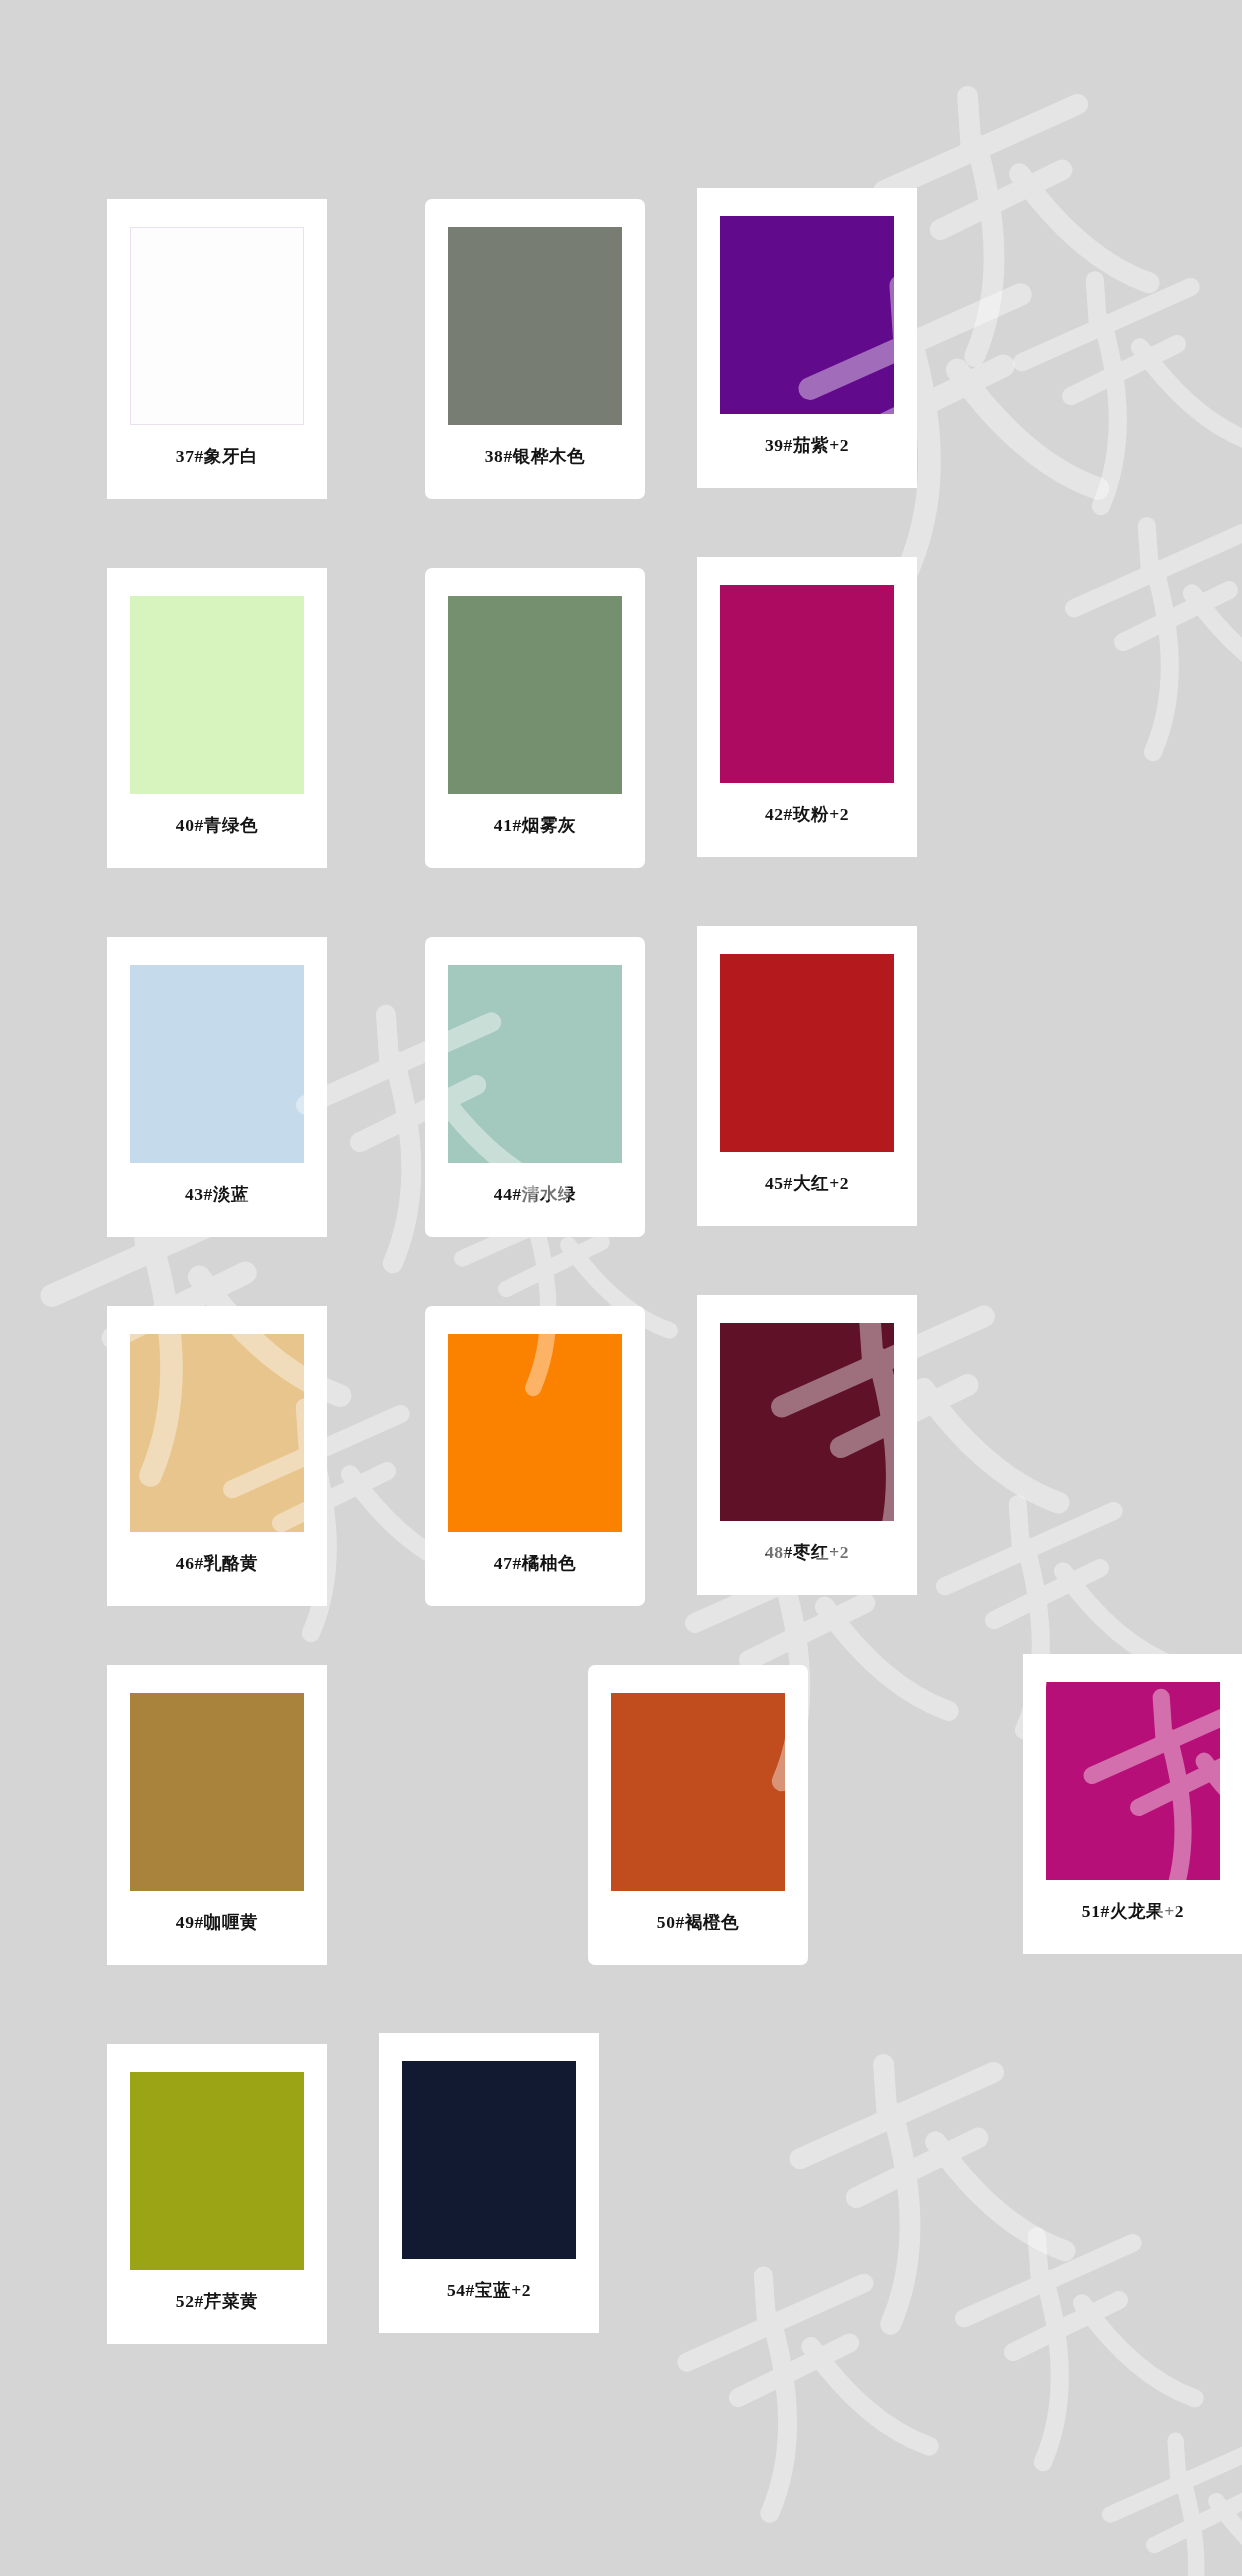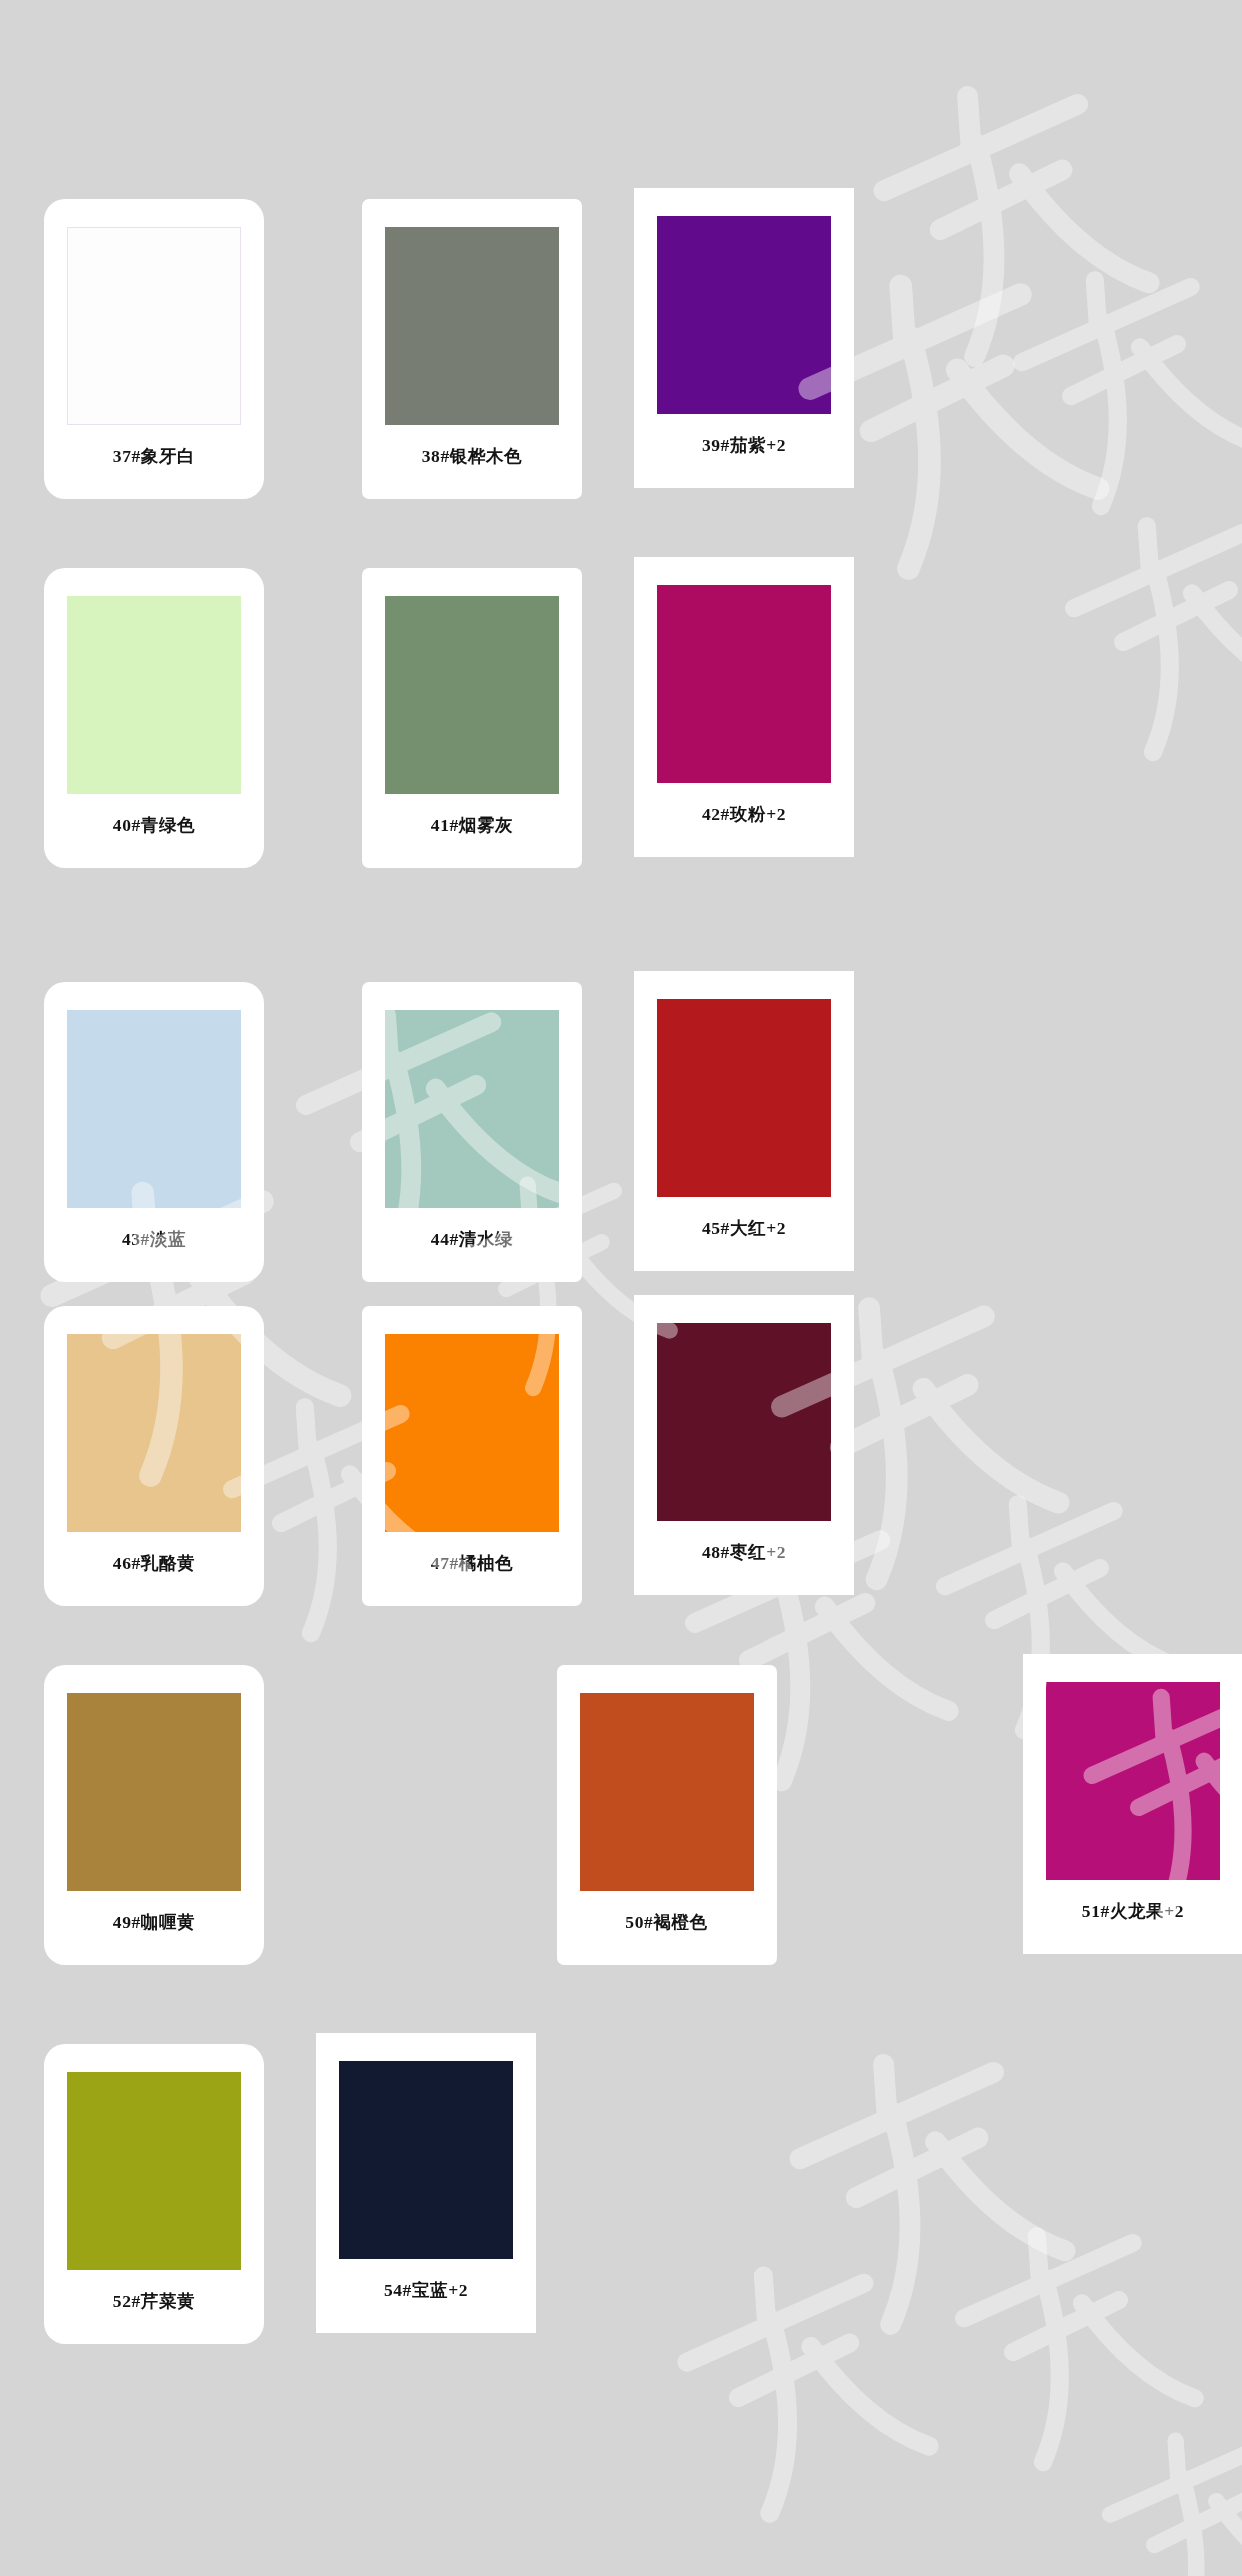--- a/index.html
+++ b/index.html
@@ -50,21 +50,21 @@
   .card {
     position: relative;
     width: 220px;
     height: 300px;
     background: #ffffff;
     box-sizing: border-box;
     display: flex;
     flex-direction: column;
     align-items: center;
   }
-  .card.col-0 { margin-left: 44px; border-radius: 21px; }
+  .card.col-0 { margin-left: 107px; }
   .card.col-1 { margin-left: 98px; border-radius: 7px; }
   .card.col-2 { margin-left: 52px; }
   
   .card.col-2 { align-self: flex-start; margin-top: -11px; }
 
   .swatch {
     position: absolute;
     left: 23px;
     top: 28px;
     width: 174px;
@@ -115,21 +115,21 @@
       </div>
       <div class="card col-1">
         <div class="swatch" title="41#烟雾灰" style="background: rgb(116, 144, 111);"></div>
         <div class="card-label">41#烟雾灰</div>
       </div>
       <div class="card col-2">
         <div class="swatch" title="42#玫粉+2" style="background: rgb(173, 10, 98);"></div>
         <div class="card-label">42#玫粉+2</div>
       </div>
     </div>
-    <div class="grid-row" style="top: 982px;">
+    <div class="grid-row" style="top: 937px;">
       <div class="card col-0">
         <div class="swatch" title="43#淡蓝" style="background: rgb(197, 218, 234);"></div>
         <div class="card-label">43#淡蓝</div>
       </div>
       <div class="card col-1">
         <div class="swatch" title="44#清水绿" style="background: rgb(163, 200, 189);"></div>
         <div class="card-label">44#清水绿</div>
       </div>
       <div class="card col-2">
         <div class="swatch" title="45#大红+2" style="background: rgb(180, 26, 29);"></div>

